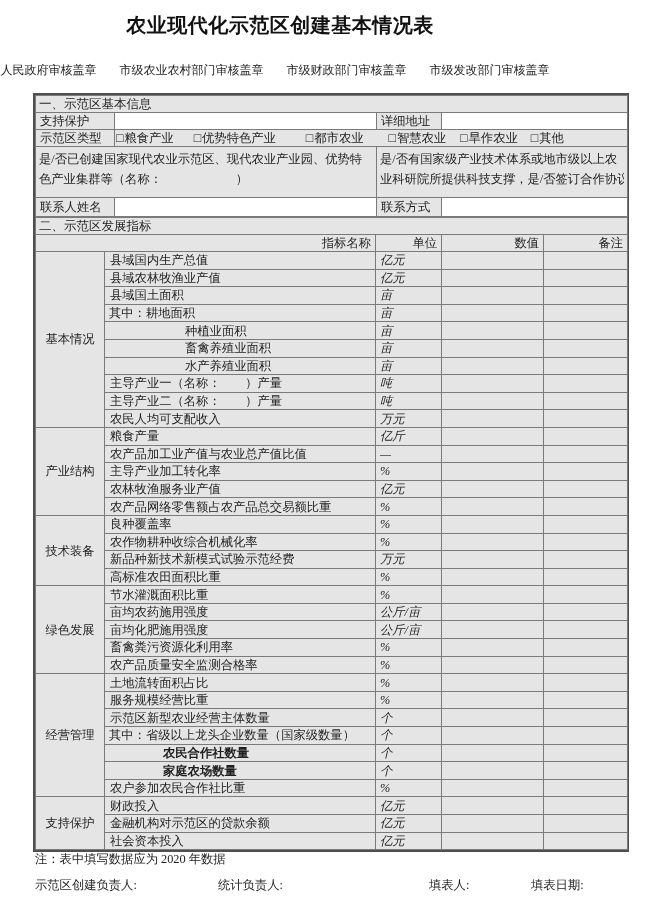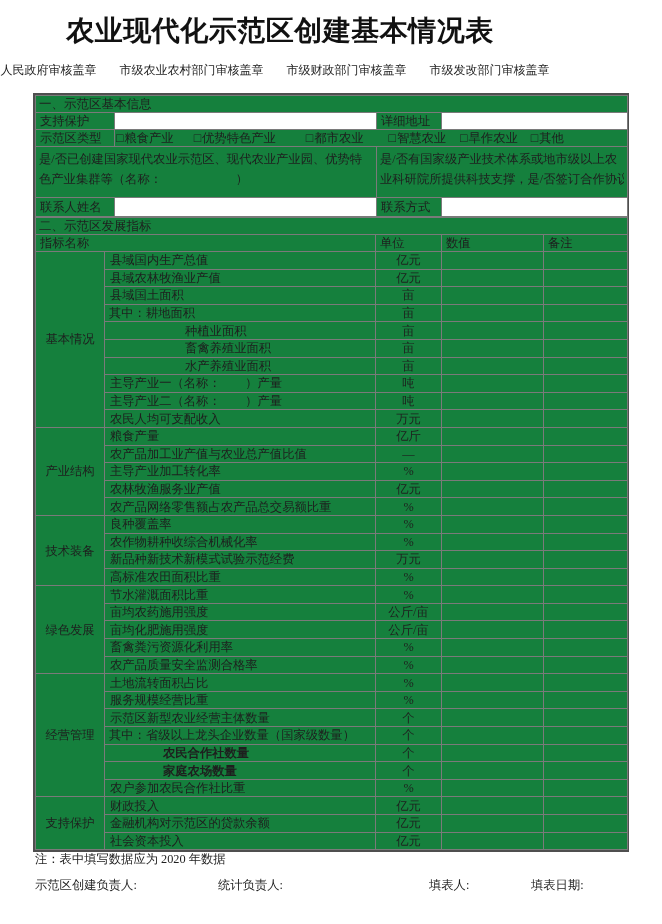--- a/index.html
+++ b/index.html
@@ -3,51 +3,51 @@
 <meta charset="utf-8">
 <style>
   html,body{margin:0;padding:0;}
   body{
     width:662px;height:924px;background:#ffffff;position:relative;
     font-family:"Liberation Serif","DejaVu Serif",serif;color:#1e1e1e;
     overflow:hidden;
   }
   .title{
     position:absolute;top:12px;left:0;width:560px;text-align:center;
-    font-size:28px;font-weight:bold;letter-spacing:.5px;color:#111;
+    font-size:20px;font-weight:bold;letter-spacing:.5px;color:#111;
   }
   .stamps{
     position:absolute;top:62px;left:0;width:526px;
     display:flex;justify-content:center;gap:23px;font-size:12px;white-space:nowrap;
   }
   .form-wrap{
     position:absolute;left:33px;top:93px;width:592px;
-    border:2px solid #4f4f4f;background:#15803d;
+    border:2px solid #4f4f4f;background:#e5e5e5;
   }
   table{border-collapse:collapse;width:100%;table-layout:fixed;}
   td{
     border:1px solid #7a7a7a;font-size:12.3px;padding:0 4px;
     overflow:hidden;white-space:nowrap;line-height:16px;vertical-align:middle;
   }
   .sec-head{height:13px;font-size:12.5px;padding-left:3px;}
   .s1-label{height:16px;}
   .fill{background:#fff;}
   .cb-cell{padding:0 0 0 1px;height:16px;}
   .cb-flex{display:flex;align-items:center;}
   .cb-item{display:inline-flex;align-items:center;}
   .cb-item .box{margin-right:1px;}
   .g20{margin-left:20px;} .g30{margin-left:30px;} .g25{margin-left:25px;}
   .g14{margin-left:14px;} .g13{margin-left:13px;}
   .q-cell{height:46px;padding:2px 3px;vertical-align:top;}
   .q-cell div{line-height:20px;white-space:nowrap;overflow:hidden;}
-  .ind-head{height:13px;text-align:left;}
+  .ind-head{height:13px;text-align:right;}
   .name-cell{height:16.6px;}
   .ind0{padding-left:5px;margin-left:24px;} .ind1{}
   .ind2{padding-left:80px;} .ind3{padding-left:58px;font-weight:bold;}
-  .unit-cell{text-align:center;}
+  .unit-cell{text-align:left;font-style:italic;}
   .group-cell{text-align:center;font-size:12.3px;}
   .note{position:absolute;left:35px;top:851px;font-size:12.3px;}
   .sig{position:absolute;top:877px;font-size:12.3px;white-space:nowrap;}
   .sig-0{left:35px;} .sig-1{left:218px;} .sig-2{left:429px;} .sig-3{left:531px;}
 </style>
 </head>
 <body>
 
 <div class="title">农业现代化示范区创建基本情况表</div>
 

